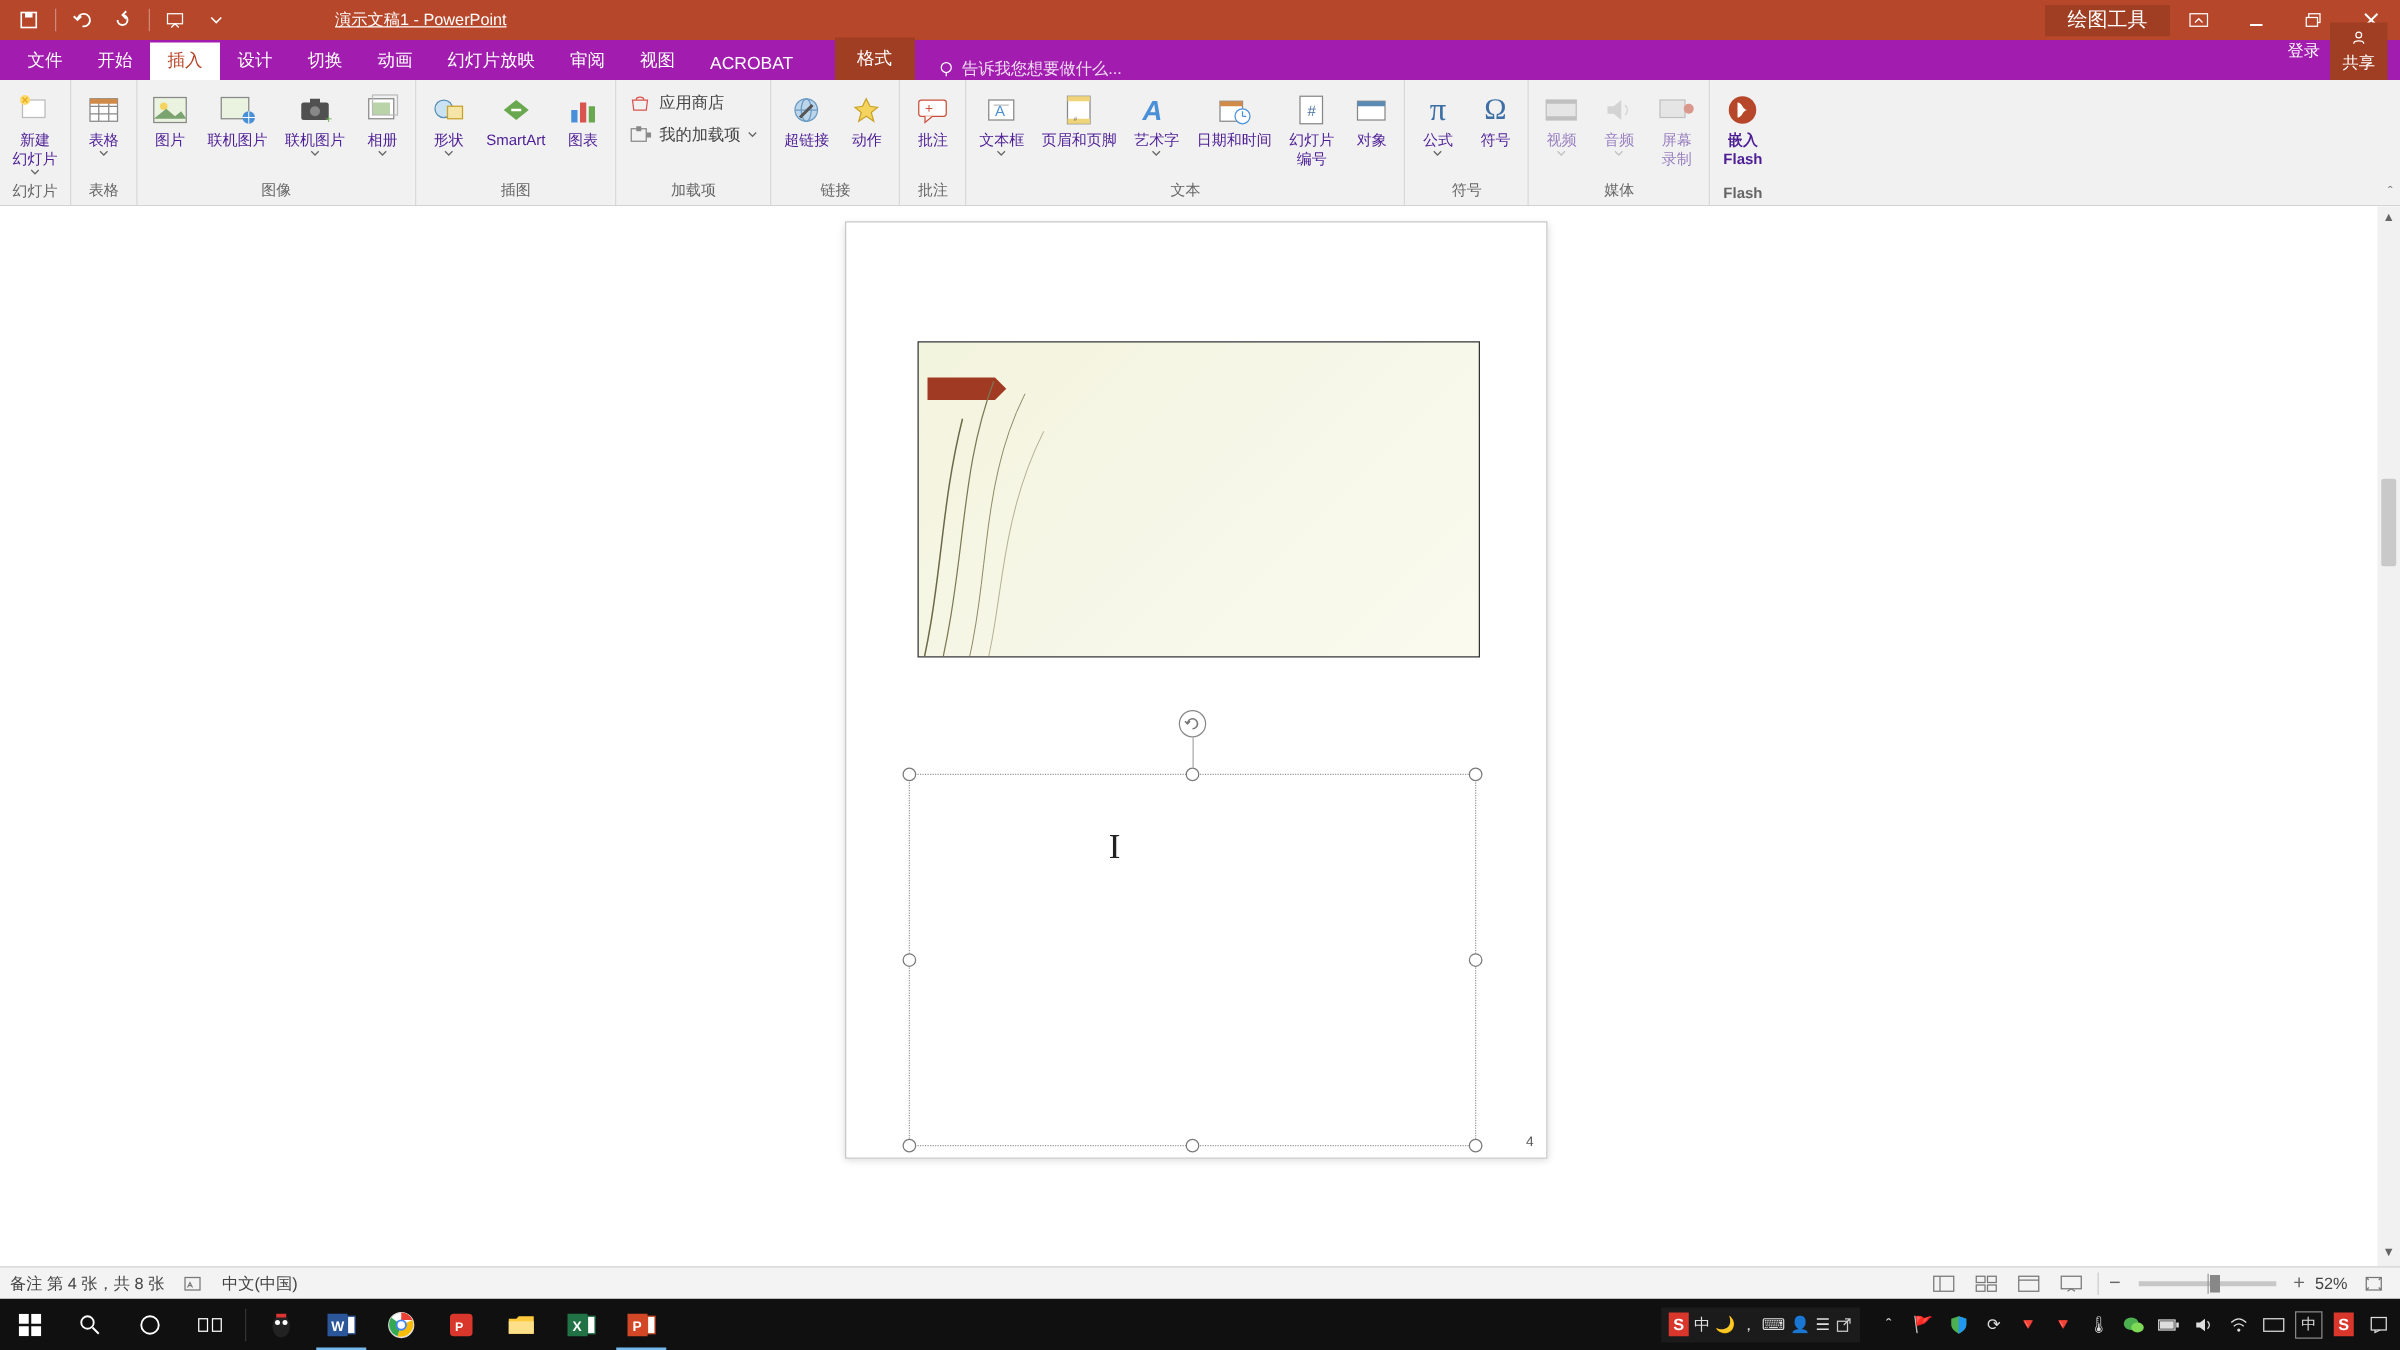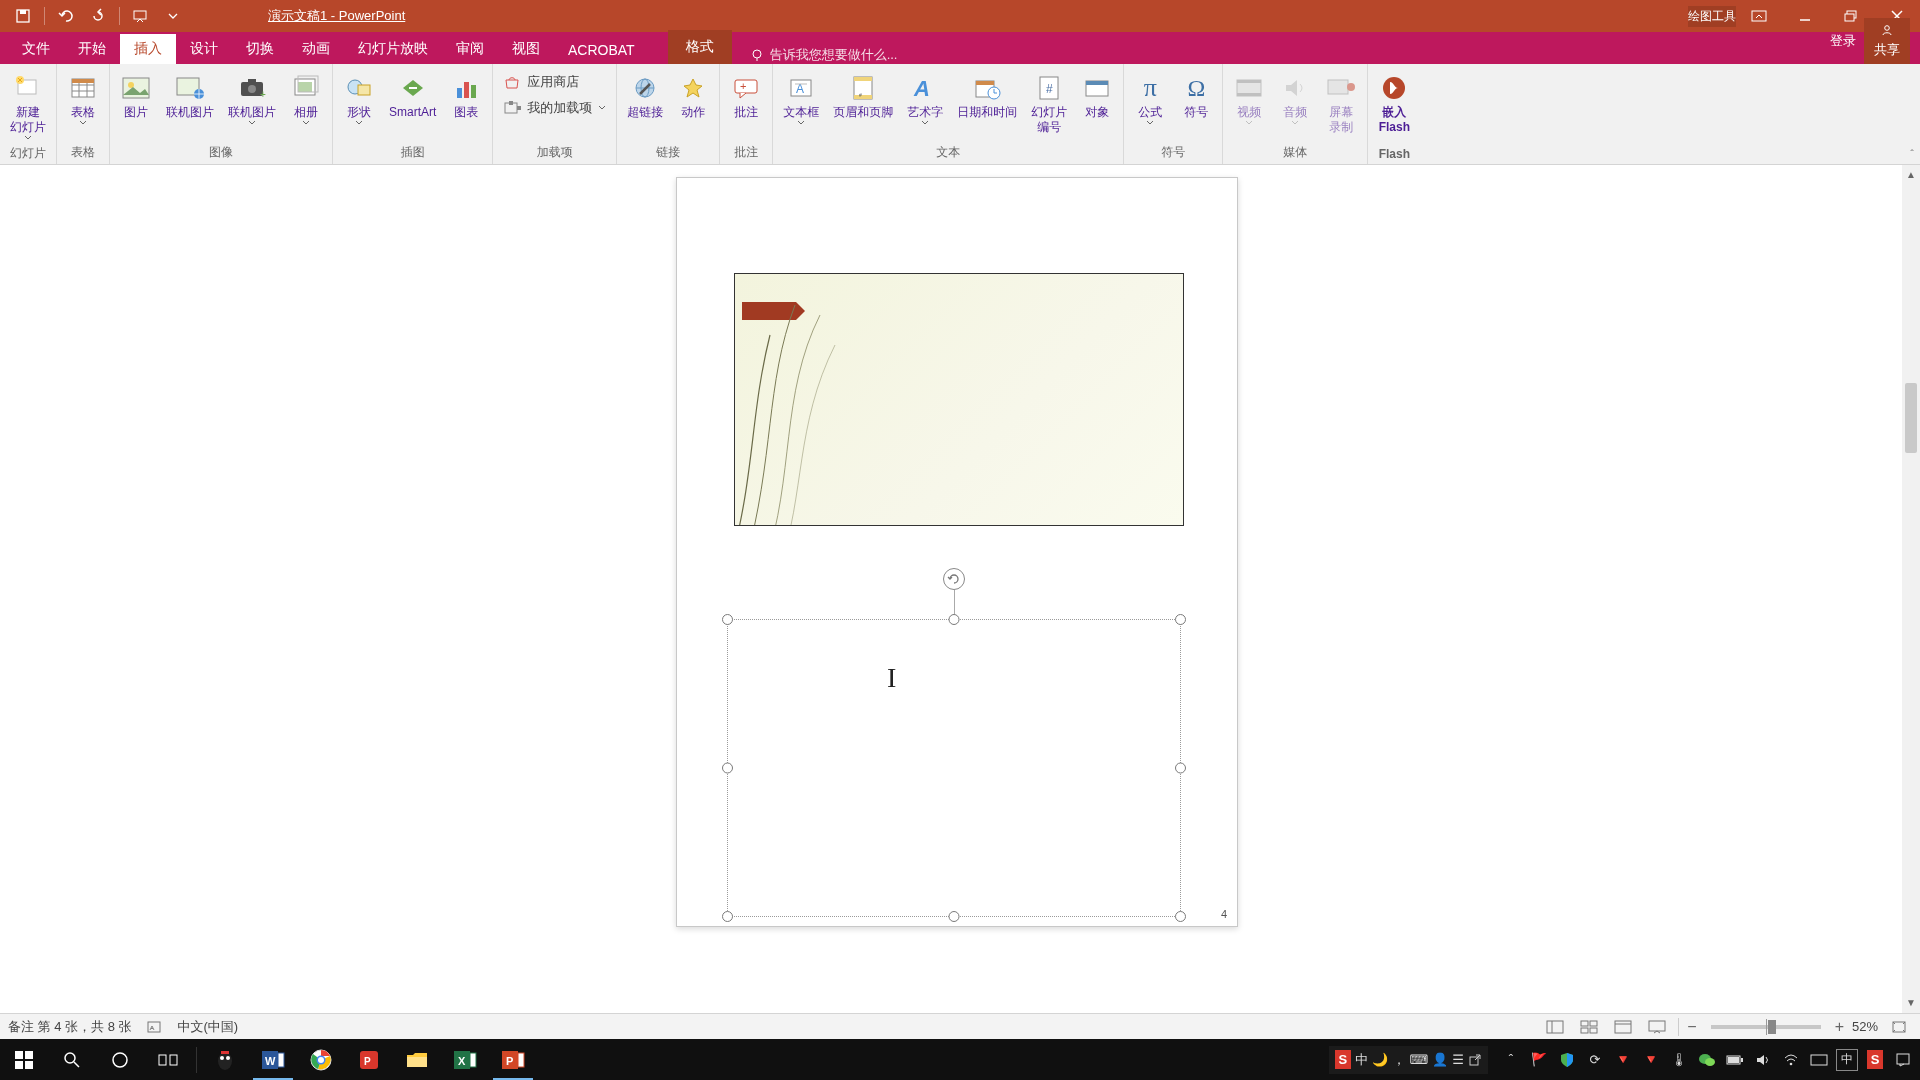--- a/index.html
+++ b/index.html
@@ -6,26 +6,26 @@
 body { width: 1920px; height: 1080px; overflow: hidden; background: #fff; }
 
 
 .title-bar { height: 32px; background: #b7472a; display: flex; align-items: center; color: #fff; font-size: 13px; }
 .qat { display: flex; align-items: center; gap: 2px; padding-left: 8px; }
 .qat-btn { width: 30px; height: 28px; display: flex; align-items: center; justify-content: center; cursor: pointer; }
 .qat-sep { width: 1px; height: 18px; background: rgba(255,255,255,0.35); margin: 0 4px; }
 .title-center { flex: 1; display: flex; align-items: center; justify-content: flex-start; gap: 6px; margin-left: 80px; text-decoration: underline; }
 .app-title { font-size: 13px; }
 .tool-tab { display: flex; flex-direction: column; align-items: center; margin-left: 70px; }
-.tool-tab-top { background: #a03e23; padding: 2px 0; font-size: 12px; }
+.tool-tab-top { background: #a03e23; padding: 2px 18px; font-size: 16px; }
 .win-controls { display: flex; gap: 0; margin-left: auto; }
 .win-btn { width: 46px; height: 32px; display: flex; align-items: center; justify-content: center; cursor: pointer; }
 
 
-.tabs-row { height: 32px; background: #be185d; display: flex; align-items: flex-end; color: #fff; font-size: 14px; padding-left: 8px; }
+.tabs-row { height: 32px; background: #a21caf; display: flex; align-items: flex-end; color: #fff; font-size: 14px; padding-left: 8px; }
 .tab { padding: 6px 14px; cursor: pointer; }
 .tab.active { background: #fff; color: #b7472a; }
 .format-tab { background: #a03e23; padding: 8px 18px; margin-left: 19px; }
 .tell-me { display: flex; align-items: center; gap: 6px; color: rgba(255,255,255,0.85); font-size: 13px; margin-left: 18px; }
 .tabs-right { margin-left: auto; display: flex; align-items: center; gap: 8px; padding-right: 10px; }
 .share-btn { background: #a03e23; padding: 5px 10px; display: flex; align-items: center; gap: 4px; font-size: 13px; flex-direction: column; }
 
 
 .ribbon { height: 101px; background: #f1f1f1; border-bottom: 1px solid #d4d4d4; display: flex; position: relative; }
 .rib-group { display: flex; flex-direction: column; border-right: 1px solid #d9d9d9; padding: 2px 4px 0 4px; }

